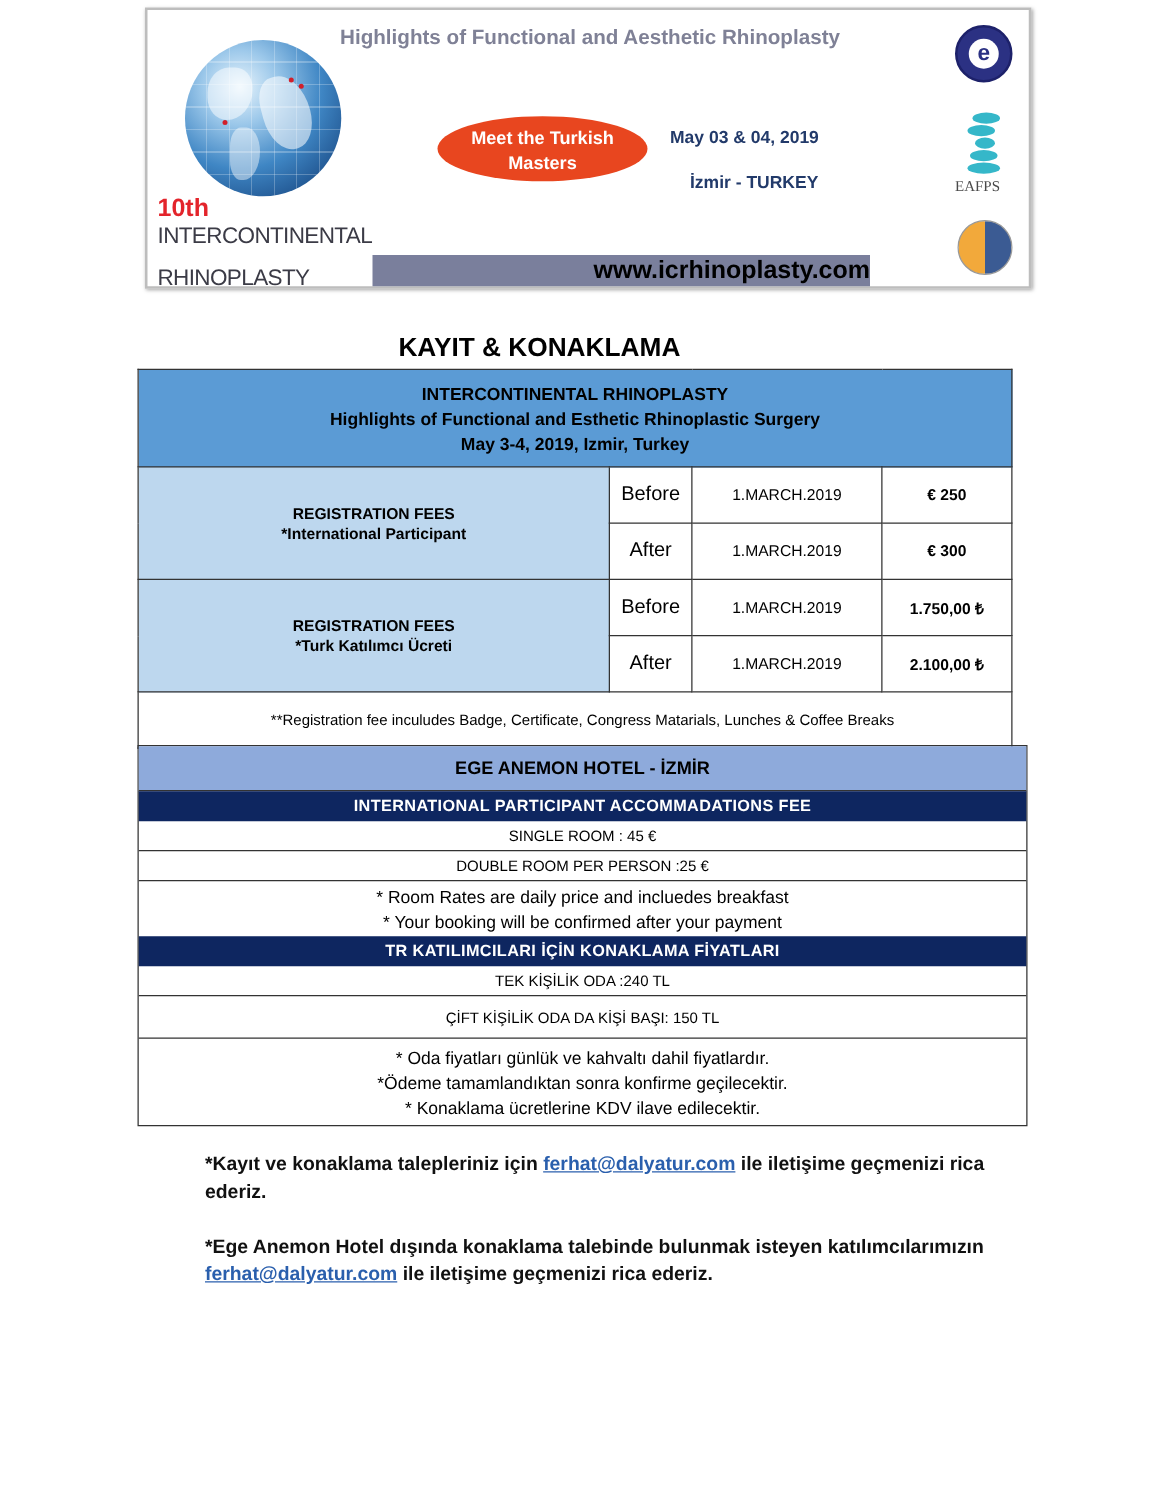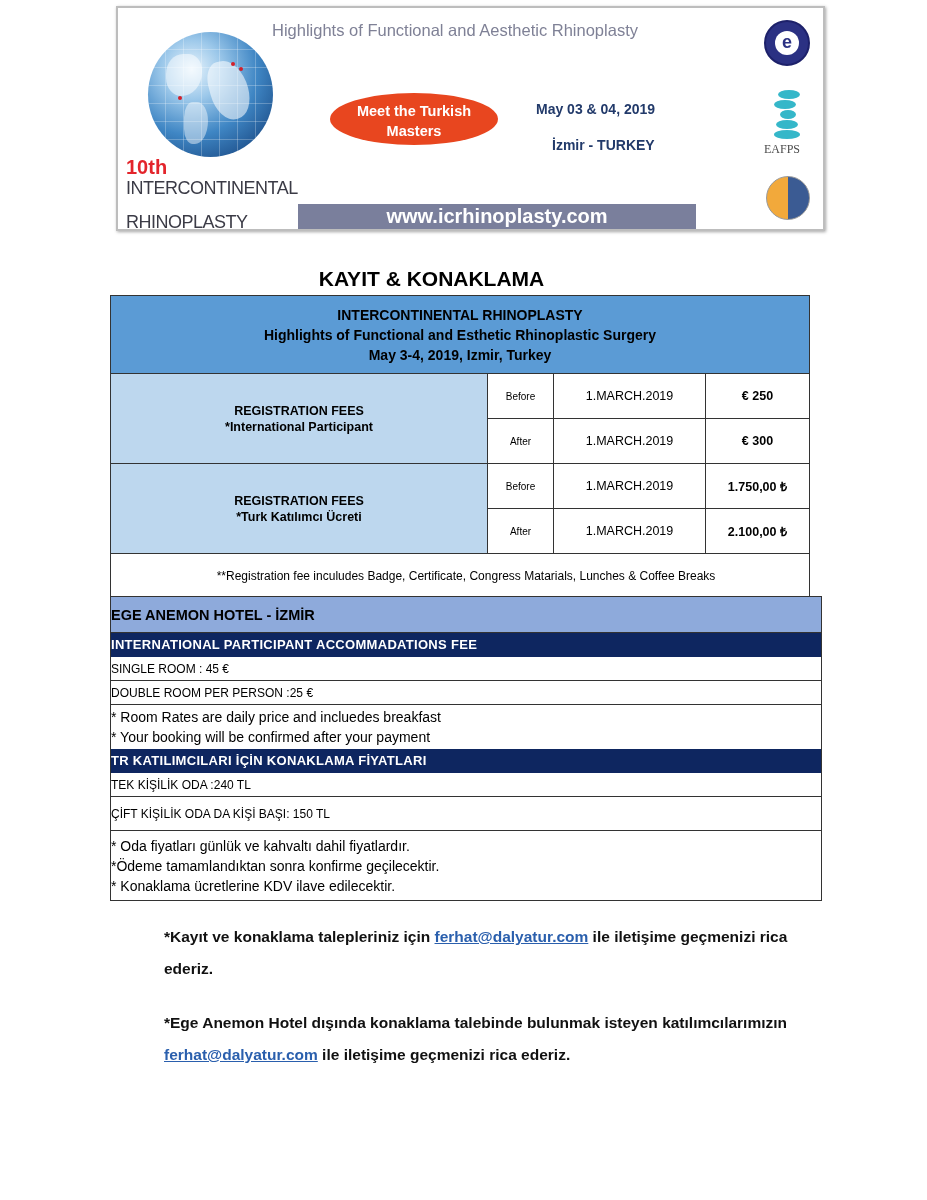--- a/index.html
+++ b/index.html
@@ -18,63 +18,63 @@
   .globe .land3 { position: absolute; left: 36px; top: 70px; width: 24px; height: 42px; background: rgba(255,255,255,0.45);
     border-radius: 40% 50% 60% 40%; }
   .globe .dot { position: absolute; width: 4px; height: 4px; background: #d21f2a; border-radius: 50%; }
   .globe .grid { position: absolute; inset: 0; border-radius: 50%;
     background: repeating-linear-gradient(90deg, transparent 0 17px, rgba(255,255,255,0.25) 17px 18px),
                 repeating-linear-gradient(0deg, transparent 0 17px, rgba(255,255,255,0.25) 17px 18px); }
   .banner .tenth { position: absolute; left: 8px; top: 148px; font-size: 20px; font-weight: bold; color: #e3242b; }
   .banner .logo-line { position: absolute; left: 8px; width: 160px; font-size: 18px; color: #3b3b46; letter-spacing: -0.5px; }
   .banner .logo-line.l1 { top: 170px; }
   .banner .logo-line.l2 { top: 192px; margin-top: 12px; }
-  .banner .top-title { position: absolute; left: 154px; top: 13px; font-size: 16.5px; font-weight: normal; color: #7f8196; }
-  .banner .pill { position: absolute; left: 212px; top: 85px; width: 168px; height: 52px; border-radius: 50%;
+  .banner .top-title { position: absolute; left: 154px; top: 13px; font-size: 16.5px; font-weight: bold; color: #7f8196; }
+  .banner .pill { position: absolute; left: 232px; top: 85px; width: 168px; height: 52px; border-radius: 50%;
     background: #e8461f; color: #fff; font-weight: bold; font-size: 14.5px; text-align: center; padding-top: 8px; line-height: 20px; }
   .banner .date { position: absolute; left: 418px; top: 93px; font-size: 14px; font-weight: bold; color: #223a6a; }
   .banner .place { position: absolute; left: 434px; top: 129px; font-size: 14px; font-weight: bold; color: #223a6a; }
   .banner .url-bar { position: absolute; left: 180px; top: 196px; width: 398px; height: 25px; background: #7a7f9c;
-    color: #ffffff; font-weight: bold; font-size: 20px; text-align: center; line-height: 25px; }
+    color: #000000; font-weight: bold; font-size: 20px; text-align: right; line-height: 25px; }
   .logo-ege { position: absolute; left: 646px; top: 12px; width: 46px; height: 46px; border-radius: 50%;
     background: #2b3183; border: 2px solid #1d216a; }
   .logo-ege .inner { position: absolute; left: 9px; top: 9px; width: 24px; height: 24px; border-radius: 50%; background: #fff;
     color: #2b3183; font-weight: bold; font-size: 18px; text-align: center; line-height: 22px; }
   .logo-eafps { position: absolute; left: 654px; top: 82px; width: 32px; height: 52px; }
   .logo-eafps .wave { position: absolute; left: 6px; width: 22px; height: 9px; border-radius: 50%; background: #35b7c9; }
   .logo-eafps-text { position: absolute; left: 646px; top: 134px; font-family: "Liberation Serif", serif; font-size: 12px; color: #4a4a4a; }
   .logo-tpc { position: absolute; left: 648px; top: 168px; width: 44px; height: 44px; border-radius: 50%;
     background: linear-gradient(90deg, #f2a93b 0 50%, #3b5b93 50% 100%); border: 1px solid #999; }
 
   
   .page-heading { position: absolute; left: 0; width: 863px; top: 267px; text-align: center; font-size: 21px; font-weight: bold; }
 
   
   .reg { position: absolute; left: 110px; top: 295px; width: 700px; border-collapse: collapse; }
   .reg td { border: 1px solid #333; }
   .reg .head { background: #5b9bd5; height: 78px; text-align: center; font-weight: bold; font-size: 14px; line-height: 20px; }
   .reg .label { background: #bdd7ee; width: 377px; text-align: center; font-weight: bold; font-size: 12.5px; line-height: 16px; }
-  .reg .when { width: 66px; text-align: center; font-size: 10px; height: 45px; }
+  .reg .when { width: 66px; text-align: center; font-size: 16px; height: 45px; }
   .reg .date { width: 152px; text-align: center; font-size: 12.5px; }
   .reg .price { text-align: center; font-size: 12.5px; font-weight: bold; }
   .reg .note { height: 45px; text-align: center; font-size: 12px; padding-left: 12px; }
 
   
   .hotel { position: absolute; left: 110px; top: 596px; width: 712px; border: 1.5px solid #333; }
-  .hotel .hrow { }
+  .hotel .hrow { text-align: center; }
   .hotel .title { background: #8eaadb; height: 36px; line-height: 36px; font-weight: bold; font-size: 14.5px; border-bottom: 1px solid #333; }
   .hotel .band { background: #0e2660; color: #fff; height: 24px; line-height: 24px; font-weight: bold; font-size: 13px; letter-spacing: 0.3px; }
   .hotel .plain { font-size: 12px; height: 24px; line-height: 24px; border-bottom: 1px solid #333; }
   .hotel .plain.tall { height: 34px; line-height: 34px; }
   .hotel .notes { font-size: 14px; line-height: 20px; padding: 2px 0; }
   .hotel .notes.tr { padding: 5px 0 4px; }
   .hotel .notes div { }
 
   
-  .footer { position: absolute; left: 164px; top: 921px; width: 660px; font-weight: bold; font-size: 15.5px; line-height: 32px; color: #111; }
+  .footer { position: absolute; left: 164px; top: 921px; width: 660px; font-weight: bold; font-size: 15.5px; line-height: 22px; color: #111; }
   .footer p { margin-bottom: 22px; }
   .footer a { color: #2a5fad; text-decoration: underline; }
 </style>
 </head>
 <body>
 
 <div class="banner">
   <div class="globe">
     <div class="grid"></div>
     <div class="land2"></div>

